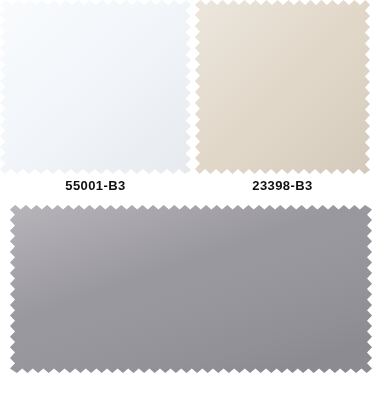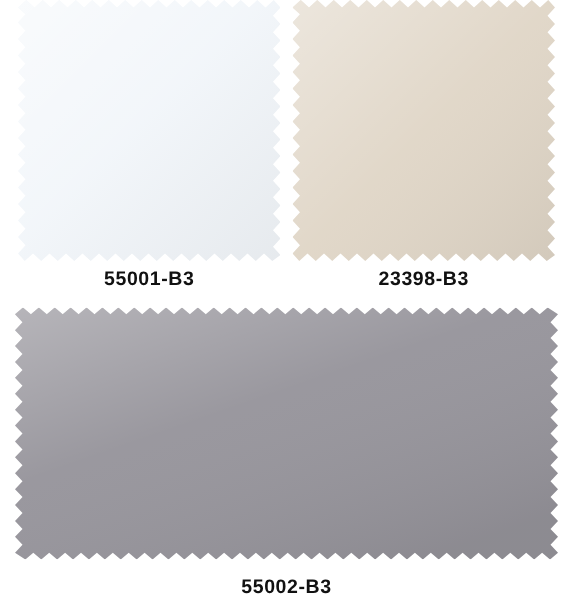--- a/index.html
+++ b/index.html
@@ -51,21 +51,21 @@
     text-align: center;
     font-family: "Liberation Sans", sans-serif;
     font-weight: bold;
     font-size: 13px;
     letter-spacing: 0.4px;
     color: #111111;
     white-space: nowrap;
   }
 
   
-  #cell-55001 { left: 12px;   top: 0px;   width: 175px; height: 174px; }
+  #cell-55001 { left: 0px;   top: 0px;   width: 175px; height: 174px; padding-left: 16px; }
   #cell-55001 .chip-label { top: 178px; }
 
   #cell-55005 { left: 195px; top: 0px;   width: 175px; height: 174px; }
   #cell-55005 .chip-label { top: 178px; }
 
   #cell-55002 { left: 10px;  top: 205px; width: 362px; height: 168px; }
   #cell-55002 .chip-label { top: 178px; }
 </style>
 </head>
 <body style="background: rgb(255, 255, 255);">
@@ -200,16 +200,15 @@
             <stop offset="45%" stop-color="#ffffff" stop-opacity="0.03"></stop>
             <stop offset="100%" stop-color="#000000" stop-opacity="0.07"></stop>
           </linearGradient>
         </defs>
         <g clip-path="url(#pink-clip-3)">
           <rect class="chip-fill" x="0" y="0" width="362" height="168" fill="#97959c"></rect>
           <rect x="0" y="0" width="362" height="168" fill="url(#sheen-3)"></rect>
         </g>
       </svg>
     </span>
-    <div class="chip-label">55002-B3</div>
   </div>
 
 </div>
 
 </body></html>

